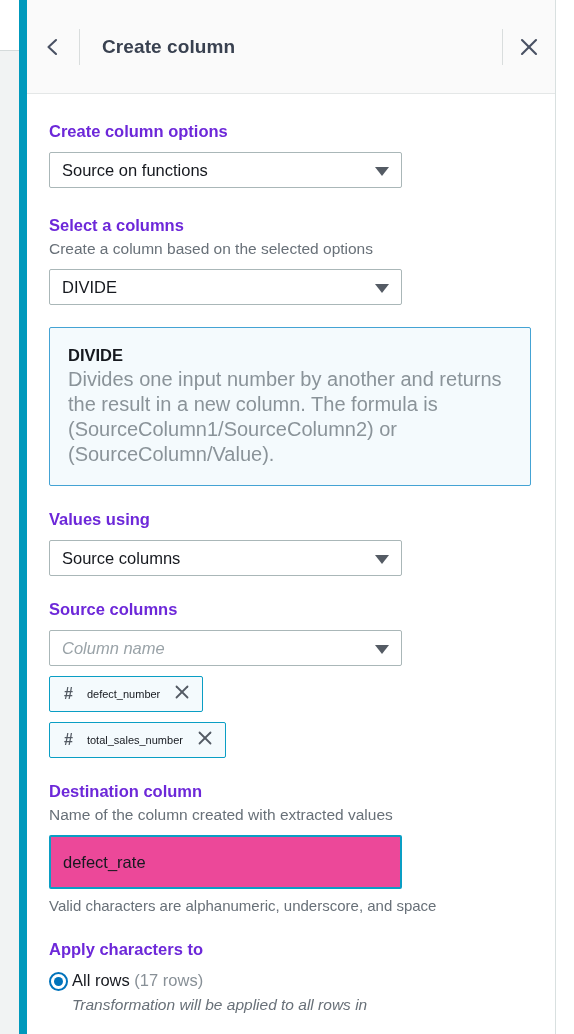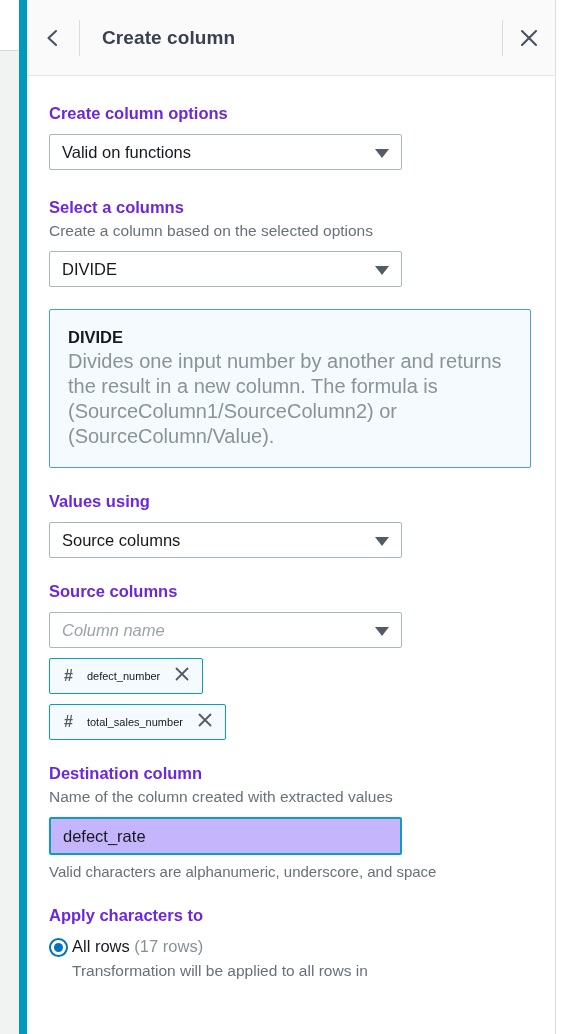--- a/index.html
+++ b/index.html
@@ -66,21 +66,21 @@
     position: absolute;
     left: 556px; top: 0;
     width: 18px;
     height: 1034px;
     background: #ffffff;
   }
 
   
   .panel-header {
     position: relative;
-    height: 76px;
+    height: 94px;
     background: #fafafa;
     border-bottom: 1px solid #e4e7e7;
     box-sizing: border-box;
     display: flex;
     align-items: center;
   }
   .hdr-back {
     width: 52px;
     height: 82px;
     display: flex;
@@ -227,24 +227,24 @@
     justify-content: center;
     width: 20px;
     height: 20px;
     cursor: pointer;
   }
   .chip-row { margin-top: 10px; }
 
   
   .text-input {
     width: 353px;
-    height: 38px;
+    height: 54px;
     border: 2px solid #0a9ec4;
     border-radius: 2px;
-    background: #c4b5fd;
+    background: #ec4899;
     box-sizing: border-box;
     display: flex;
     align-items: center;
     padding: 0 12px;
     cursor: text;
   }
   .text-input-value {
     font-size: 16.5px;
     color: #16191f;
   }
@@ -328,21 +328,21 @@
           </svg>
         </span>
       </div>
     </div>
 
     <div class="panel-body">
 
       <div class="mt-26">
         <div class="field-label">Create column options</div>
         <div class="select mt-10">
-          <span class="select-value">Valid on functions</span>
+          <span class="select-value">Source on functions</span>
           <span class="caret"></span>
         </div>
       </div>
 
       <div class="mt-26">
         <div class="field-label">Select a columns</div>
         <div class="field-desc">Create a column based on the selected options</div>
         <div class="select mt-10">
           <span class="select-value">DIVIDE</span>
           <span class="caret"></span>
@@ -412,21 +412,21 @@
       <div class="mt-22">
         <div class="field-label">Apply characters to</div>
 
         <div class="radio-row">
           <span class="radio"></span>
           <span class="radio-text">
             <span class="radio-main">
               <span>All rows</span>
               <span class="radio-count">(17 rows)</span>
             </span>
-            <span class="radio-sub" style="display:block;">Transformation will be applied to all rows in</span>
+            <span class="radio-sub" style="display:block;font-style:italic;">Transformation will be applied to all rows in</span>
           </span>
         </div>
       </div>
 
     </div>
   </div>
 
   <div class="right-gutter"></div>
 </div>
 

